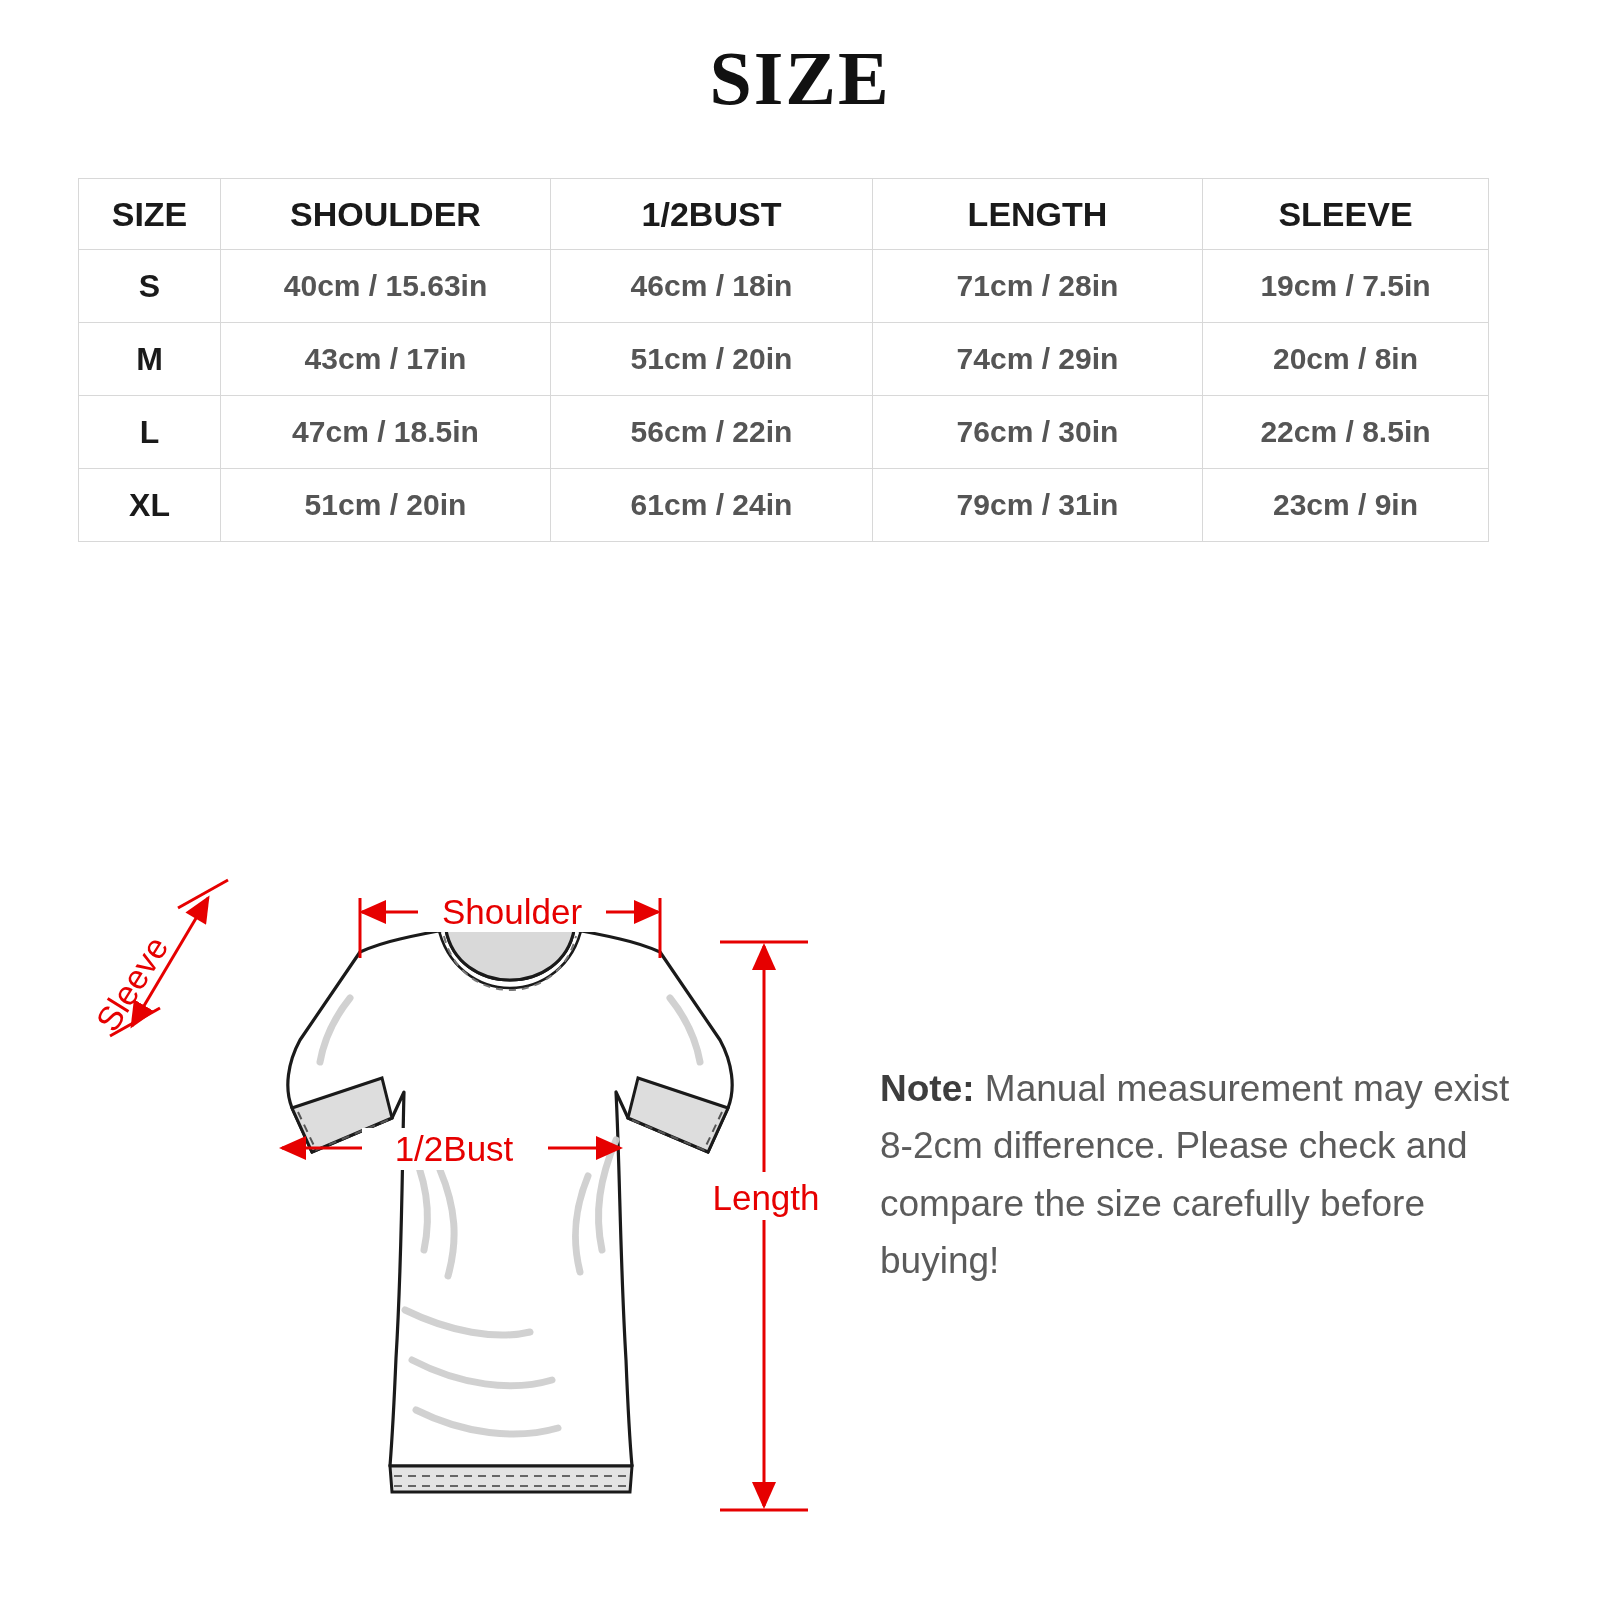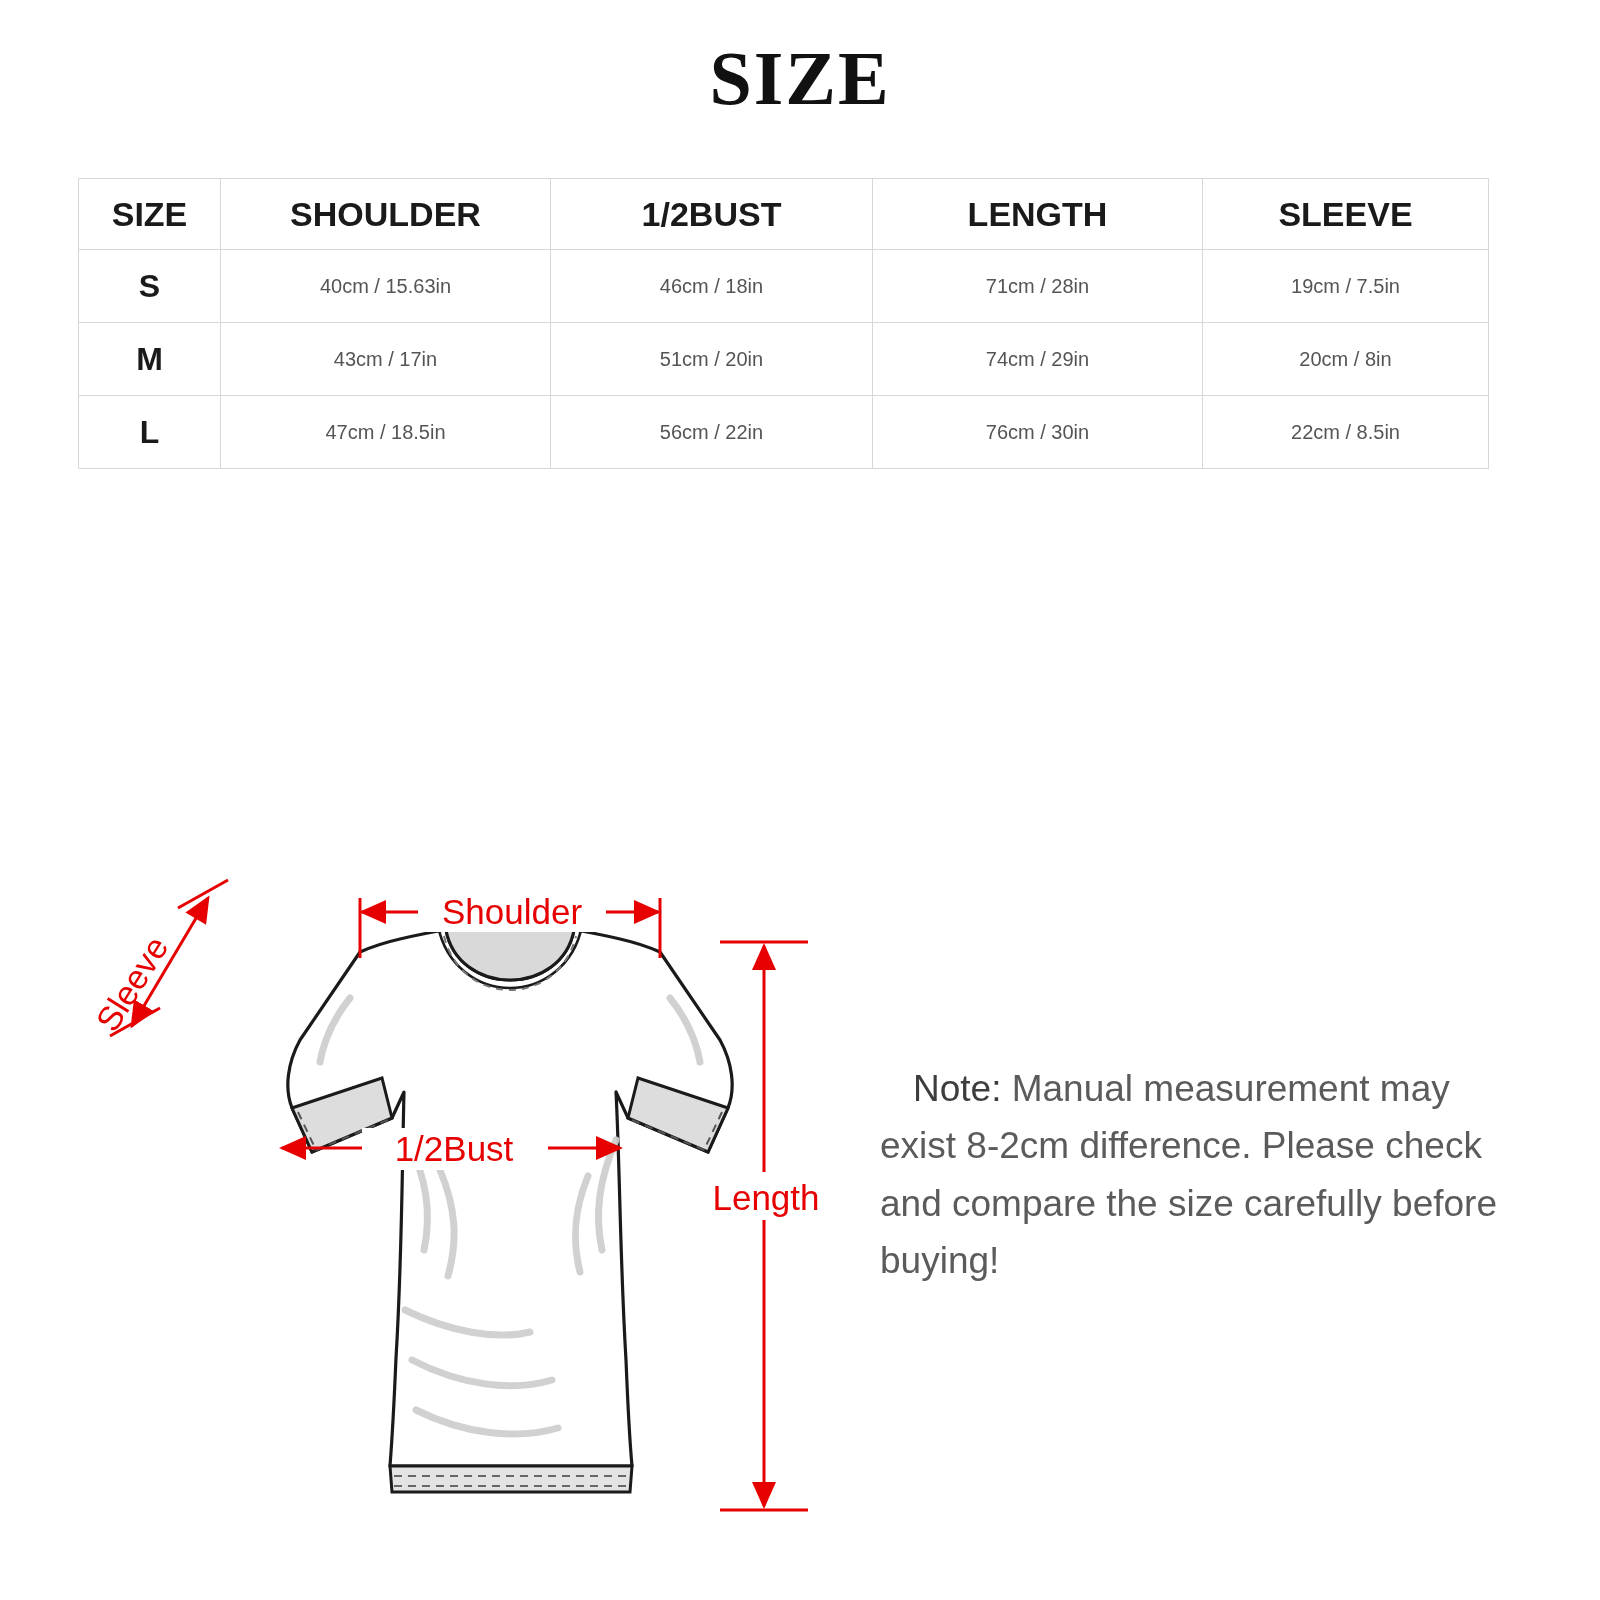--- a/index.html
+++ b/index.html
@@ -41,23 +41,23 @@
     border-collapse: collapse;
     width: 100%;
     table-layout: fixed;
   }
   table.size-table th,
   table.size-table td {
     border: 1px solid #d8d8d8;
     text-align: center;
     vertical-align: middle;
     height: 70px;
-    font-size: 20px;
+    font-size: 30px;
     color: #555555;
-    font-weight: normal;
+    font-weight: bold;
   }
   table.size-table thead th {
     font-size: 34px;
     font-weight: bold;
     color: #1a1a1a;
     height: 68px;
   }
   table.size-table tbody td.size-col {
     font-size: 32px;
     font-weight: bold;
@@ -84,22 +84,21 @@
     position: absolute;
     left: 880px;
     top: 1060px;
     width: 640px;
     font-size: 37px;
     line-height: 1.55;
     color: #5b5b5b;
   }
   .note b {
     color: #3d3d3d;
-    font-weight: normal;
-    margin-left: 33px;
+    font-weight: bold;
   }
 </style>
 </head>
 <body>
 
 <div class="title">SIZE</div>
 
 <div class="table-wrap">
   <table class="size-table">
     <colgroup>
@@ -132,20 +131,27 @@
         <td>51cm / 20in</td>
         <td>74cm / 29in</td>
         <td>20cm / 8in</td>
       </tr>
       <tr>
         <td class="size-col">L</td>
         <td>47cm / 18.5in</td>
         <td>56cm / 22in</td>
         <td>76cm / 30in</td>
         <td>22cm / 8.5in</td>
+      </tr>
+      <tr>
+        <td class="size-col">XL</td>
+        <td>51cm / 20in</td>
+        <td>61cm / 24in</td>
+        <td>79cm / 31in</td>
+        <td>23cm / 9in</td>
       </tr>
     </tbody>
   </table>
 </div>
 
 <div class="illus">
   <svg width="800" height="720" viewBox="0 0 800 720" xmlns="http://www.w3.org/2000/svg">
     <defs>
       <marker id="arrowEnd" markerWidth="10" markerHeight="10" refX="8" refY="4" orient="auto">
         <path d="M0,0 L9,4 L0,8 z" fill="#e60000"></path>

